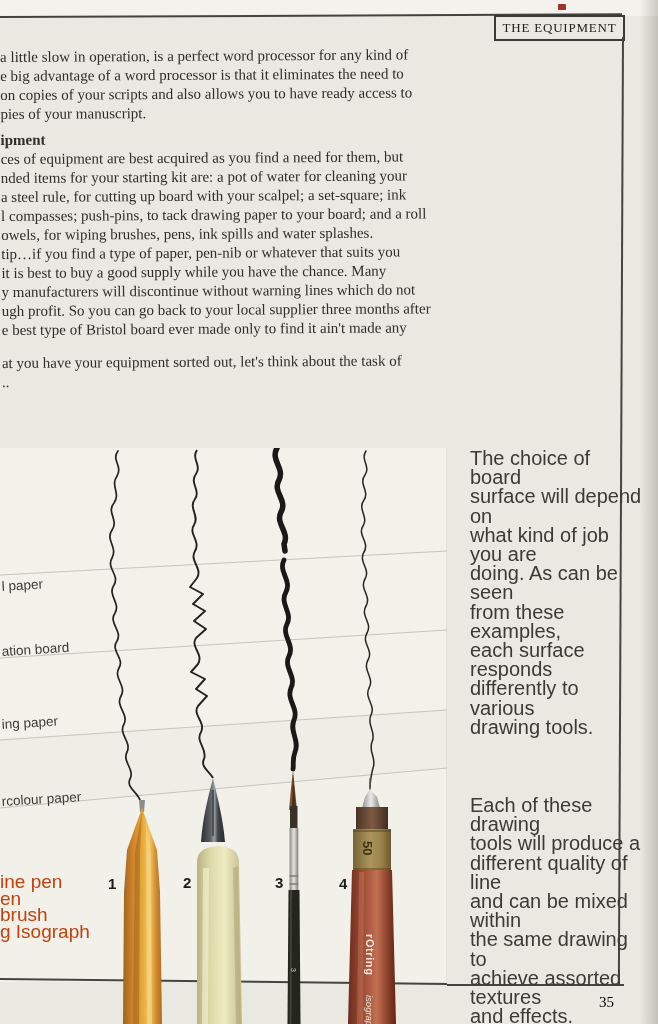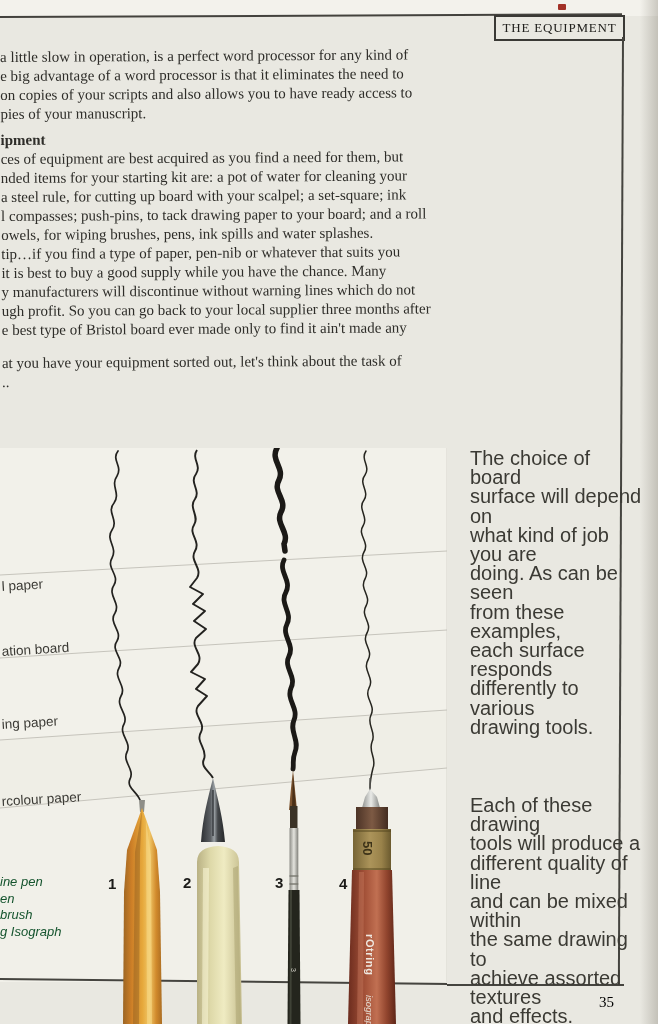--- a/index.html
+++ b/index.html
@@ -36,21 +36,21 @@
 
   .caption{
     position:absolute;left:461px;width:175px;
     font-size:20px;line-height:19.2px;color:#3b3a34;white-space:pre-line;margin-left:9px;
   }
   .caption-surface{top:449px;}
   .caption-tools{top:796px;}
 
   .legend{
     position:absolute;left:0;top:874px;width:120px;
-    font-size:13px;line-height:16.5px;color:#14532d;white-space:pre-line;font-style:italic;
+    font-size:19px;line-height:16.5px;color:#c2410c;white-space:pre-line;
   }
 
   .page-number{
     position:absolute;left:599px;top:994px;
     font-family:"Liberation Serif",serif;font-size:15px;color:#000000;
   }
   .figure-svg{position:absolute;left:0;top:448px;}
   .scan-edge{position:absolute;right:0;top:0;width:18px;height:1024px;
     background:linear-gradient(to right, rgba(110,104,92,0), rgba(110,104,92,0.30));}
 </style>

